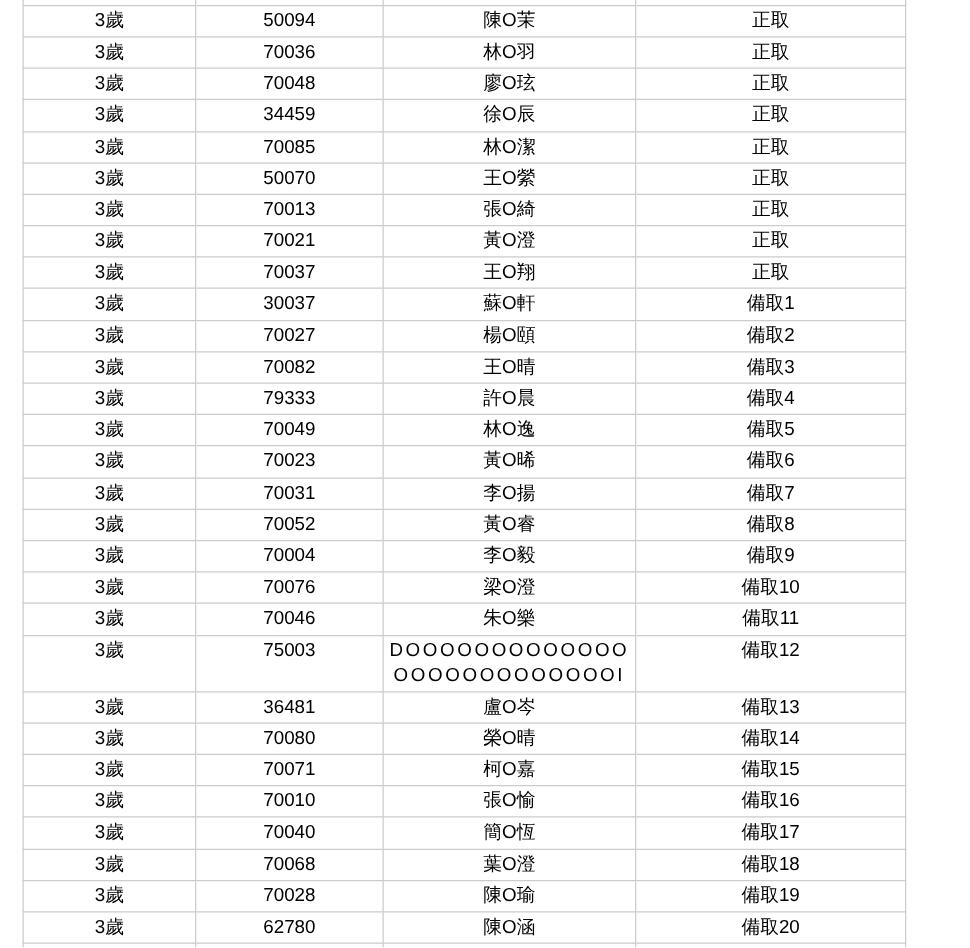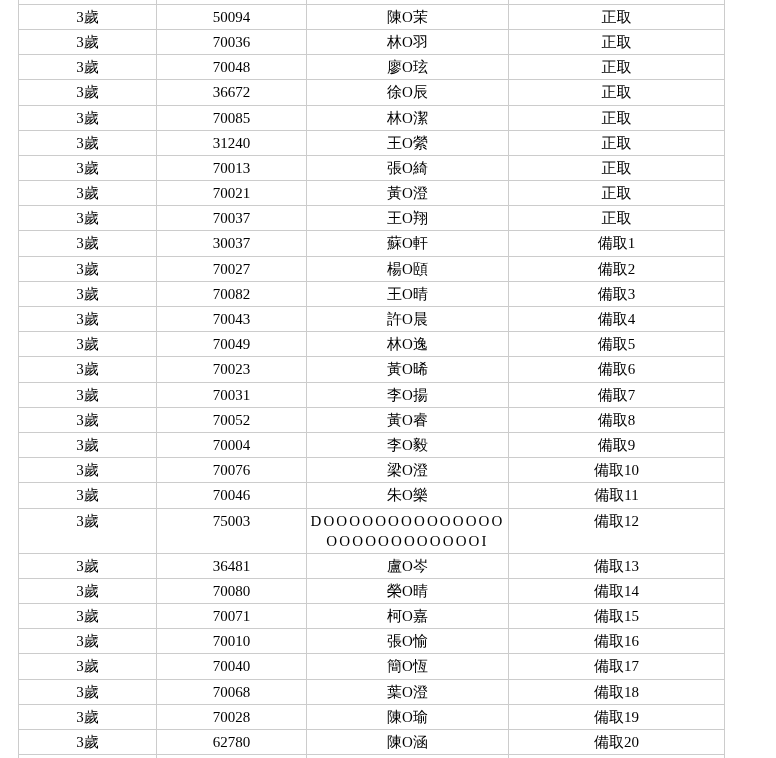--- a/index.html
+++ b/index.html
@@ -6,21 +6,21 @@
     margin: 0;
     padding: 0;
     background: #ffffff;
   }
   .viewport {
     position: relative;
     width: 776px;
     height: 758px;
     overflow: hidden;
     background: #ffffff;
-    font-family: Liberation Serif, serif;
+    font-family: Liberation Sans, sans-serif;
   }
   table.results {
     position: absolute;
     left: 18px;
     top: -21.4px;
     width: 706px;
     border-collapse: collapse;
     table-layout: fixed;
     font-size: 15px;
     color: #000000;
@@ -72,33 +72,33 @@
           <td>正取</td>
         </tr>
         <tr>
           <td>3歲</td>
           <td>70048</td>
           <td>廖O玹</td>
           <td>正取</td>
         </tr>
         <tr>
           <td>3歲</td>
-          <td>36672</td>
+          <td>34459</td>
           <td>徐O辰</td>
           <td>正取</td>
         </tr>
         <tr>
           <td>3歲</td>
           <td>70085</td>
           <td>林O潔</td>
           <td>正取</td>
         </tr>
         <tr>
           <td>3歲</td>
-          <td>31240</td>
+          <td>50070</td>
           <td>王O縈</td>
           <td>正取</td>
         </tr>
         <tr>
           <td>3歲</td>
           <td>70013</td>
           <td>張O綺</td>
           <td>正取</td>
         </tr>
         <tr>
@@ -126,21 +126,21 @@
           <td>備取2</td>
         </tr>
         <tr>
           <td>3歲</td>
           <td>70082</td>
           <td>王O晴</td>
           <td>備取3</td>
         </tr>
         <tr>
           <td>3歲</td>
-          <td>70043</td>
+          <td>79333</td>
           <td>許O晨</td>
           <td>備取4</td>
         </tr>
         <tr>
           <td>3歲</td>
           <td>70049</td>
           <td>林O逸</td>
           <td>備取5</td>
         </tr>
         <tr>

